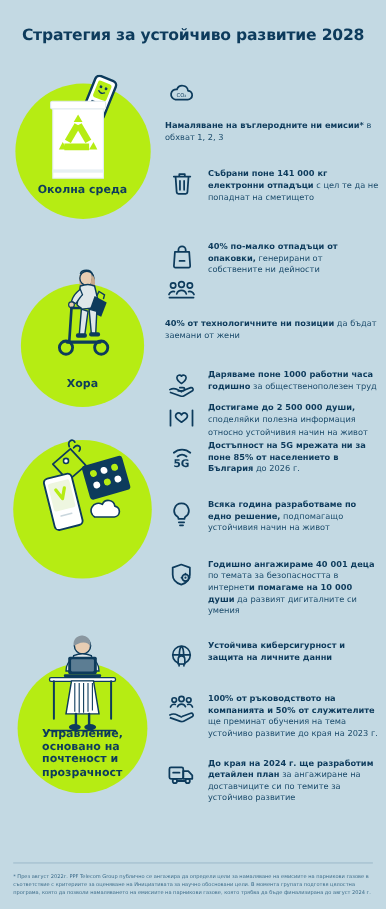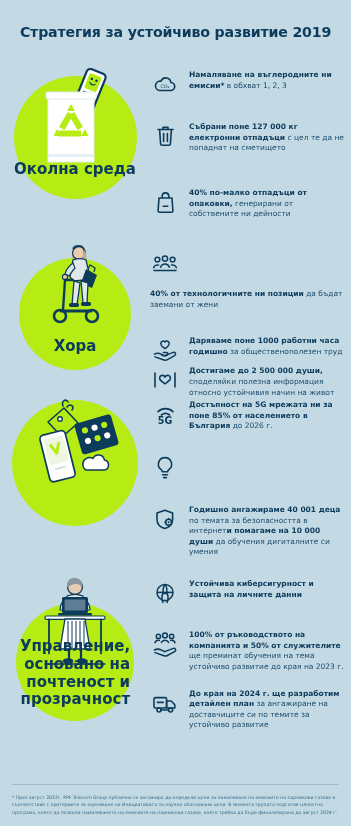--- a/index.html
+++ b/index.html
@@ -54,22 +54,22 @@
     background: #b6ec13;
     border-radius: 50%;
     position: relative;
     display: flex;
     align-items: flex-end;
     justify-content: center;
   }
   .circle-label {
     position: relative;
     z-index: 3;
-    text-align: right;
-    font-size: 15px;
+    text-align: left;
+    font-size: 10px;
     font-weight: bold;
     line-height: 1.18;
     color: #0d3b5c;
     white-space: pre-line;
   }
   .circle-art {
     position: absolute;
     z-index: 2;
     pointer-events: none;
   }
@@ -120,21 +120,21 @@
     font-size: 4.6px;
     line-height: 1.62;
     color: #3a6a88;
     text-align: left;
   }
 </style>
 </head>
 <body>
 
 <div class="header">
-  <div class="header-title">Стратегия за устойчиво развитие 2019</div>
+  <div class="header-title">Стратегия за устойчиво развитие 2028</div>
 </div>
 
 <div class="sections">
 
   <div class="section" style="height:180px;">
     <div class="circle-col">
       <div class="circle" style="width:123px;height:123px;margin-top:18px;padding-bottom:20px;">
         <svg class="circle-art" width="90" height="110" viewBox="0 0 90 110" style="top:-8px;left:20px;">
 
           <g transform="rotate(22 56 22)">
@@ -160,21 +160,21 @@
             <path d="M-14 5 L-10 12 L-17.5 12 Z"></path>
             <path d="M14 5 L10 12 L17.5 12 Z"></path>
             <path d="M-12.5 6.5 L10 6.5 L10 12.5 L-12.5 12.5 Z"></path>
           </g>
         </svg>
         <div class="circle-label">Околна среда</div>
       </div>
     </div>
 
     <div class="items-col">
-      <div class="item" style="margin-top:7px;">
+      <div class="item" style="margin-top:7px;flex-direction:column;">
         <span class="item-icon">
           <svg width="24" height="20" viewBox="0 0 24 20" fill="none" stroke="#0d3b5c" stroke-width="1.6">
             <path d="M6.5 16.5h11a4 4 0 0 0 .4-8 5.2 5.2 0 0 0-10-1.3A3.9 3.9 0 0 0 6.5 16.5Z" stroke-linejoin="round"></path>
             <text x="12" y="14.4" font-size="4.8" fill="#0d3b5c" stroke="none" text-anchor="middle" font-family="DejaVu Sans, sans-serif">CO₂</text>
           </svg>
         </span>
         <span class="item-text">
           <b>Намаляване на въглеродните ни емисии*</b><span> в обхват 1, 2, 3</span>
         </span>
       </div>
@@ -182,21 +182,21 @@
       <div class="item" style="margin-top:22px;">
         <span class="item-icon">
           <svg width="21" height="24" viewBox="0 0 21 24" fill="none" stroke="#0d3b5c" stroke-width="1.6">
             <path d="M3 5.5h15" stroke-linecap="round"></path>
             <path d="M8 5.5V3.4h5v2.1" stroke-linejoin="round"></path>
             <path d="M4.6 5.5l1 14.2a1.6 1.6 0 0 0 1.6 1.5h6.6a1.6 1.6 0 0 0 1.6-1.5l1-14.2" stroke-linejoin="round"></path>
             <path d="M8.6 9.5v8M12.4 9.5v8" stroke-linecap="round"></path>
           </svg>
         </span>
         <span class="item-text">
-          <b>Събрани поне 127 000 кг електронни отпадъци</b><span> с цел те да не попаднат на сметището</span>
+          <b>Събрани поне 141 000 кг електронни отпадъци</b><span> с цел те да не попаднат на сметището</span>
         </span>
       </div>
 
       <div class="item" style="margin-top:33px;">
         <span class="item-icon">
           <svg width="21" height="24" viewBox="0 0 21 24" fill="none" stroke="#0d3b5c" stroke-width="1.6">
             <path d="M4 8h13l.9 12.8a1.3 1.3 0 0 1-1.3 1.4H4.4a1.3 1.3 0 0 1-1.3-1.4Z" stroke-linejoin="round"></path>
             <path d="M7.2 8V6.2a3.3 3.3 0 0 1 6.6 0V8" stroke-linejoin="round"></path>
             <path d="M8.2 16.2h4.6" stroke-linecap="round"></path>
           </svg>
@@ -336,33 +336,36 @@
       </div>
 
       <div class="item" style="margin-top:21px;">
         <span class="item-icon">
           <svg width="20" height="26" viewBox="0 0 20 26" fill="none" stroke="#0d3b5c" stroke-width="1.6">
             <path d="M10 2.6a6.6 6.6 0 0 0-3.8 12c.7.5 1.1 1.3 1.1 2.2h5.4c0-.9.4-1.7 1.1-2.2A6.6 6.6 0 0 0 10 2.6Z" stroke-linejoin="round"></path>
             <path d="M7.6 19.8h4.8" stroke-linecap="round"></path>
             <path d="M8.6 22.6h2.8" stroke-linecap="round"></path>
           </svg>
         </span>
+        <span class="item-text">
+          <b>Всяка година разработваме по едно решение,</b><span> подпомагащо устойчивия начин на живот</span>
+        </span>
       </div>
 
       <div class="item" style="margin-top:21px;">
         <span class="item-icon">
           <svg width="24" height="24" viewBox="0 0 24 24" fill="none" stroke="#0d3b5c" stroke-width="1.6">
             <path d="M11.8 3.2 4 6v6.4c0 4.6 3.2 7.6 7.8 9 4.6-1.4 7.8-4.4 7.8-9V6Z" stroke-linejoin="round"></path>
             <circle cx="15.6" cy="15.2" r="3" fill="#c3d9e3"></circle>
             <circle cx="15.6" cy="15.2" r="1" fill="#0d3b5c" stroke="none"></circle>
             <path d="M15.6 11.4v1M15.6 18.4v1M11.8 15.2h1M18.4 15.2h1" stroke-linecap="round" stroke-width="1.3"></path>
           </svg>
         </span>
         <span class="item-text">
-          <b>Годишно ангажираме 40 001 деца</b><span> по темата за безопасността в интернет</span><b>и помагаме на 10 000 души</b><span> да обучения дигиталните си умения</span>
+          <b>Годишно ангажираме 40 001 деца</b><span> по темата за безопасността в интернет</span><b>и помагаме на 10 000 души</b><span> да развият дигиталните си умения</span>
         </span>
       </div>
 
       <div class="item" style="margin-top:20px;">
         <span class="item-icon">
           <svg width="24" height="24" viewBox="0 0 24 24" fill="none" stroke="#0d3b5c" stroke-width="1.5">
             <circle cx="12" cy="11.4" r="8"></circle>
             <path d="M4 11.4h16"></path>
             <path d="M12 3.4c2.6 2.4 2.6 13.6 0 16M12 3.4c-2.6 2.4-2.6 13.6 0 16"></path>
             <path d="M9 15.4c0-2 1.4-3.2 3-3.2s3 1.2 3 3.2v4.2H9Z" fill="#c3d9e3" stroke-linejoin="round"></path>

